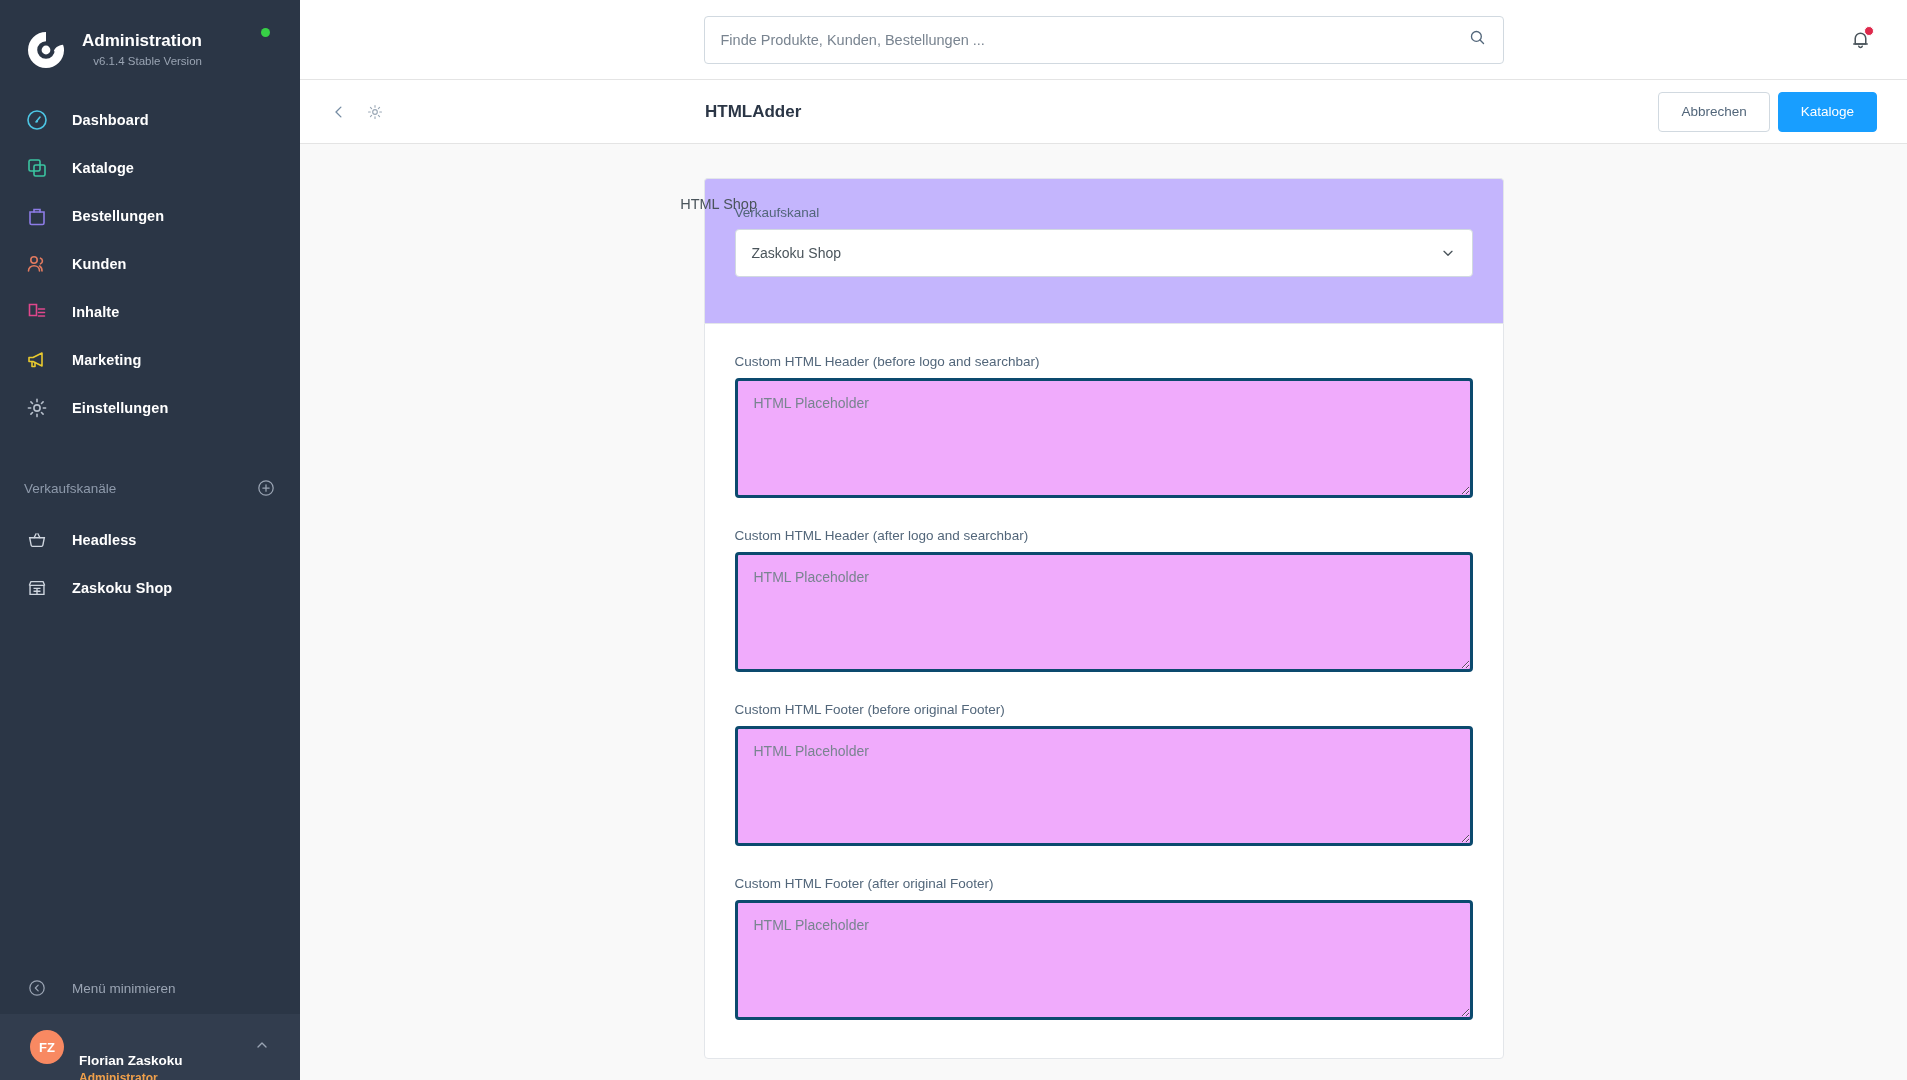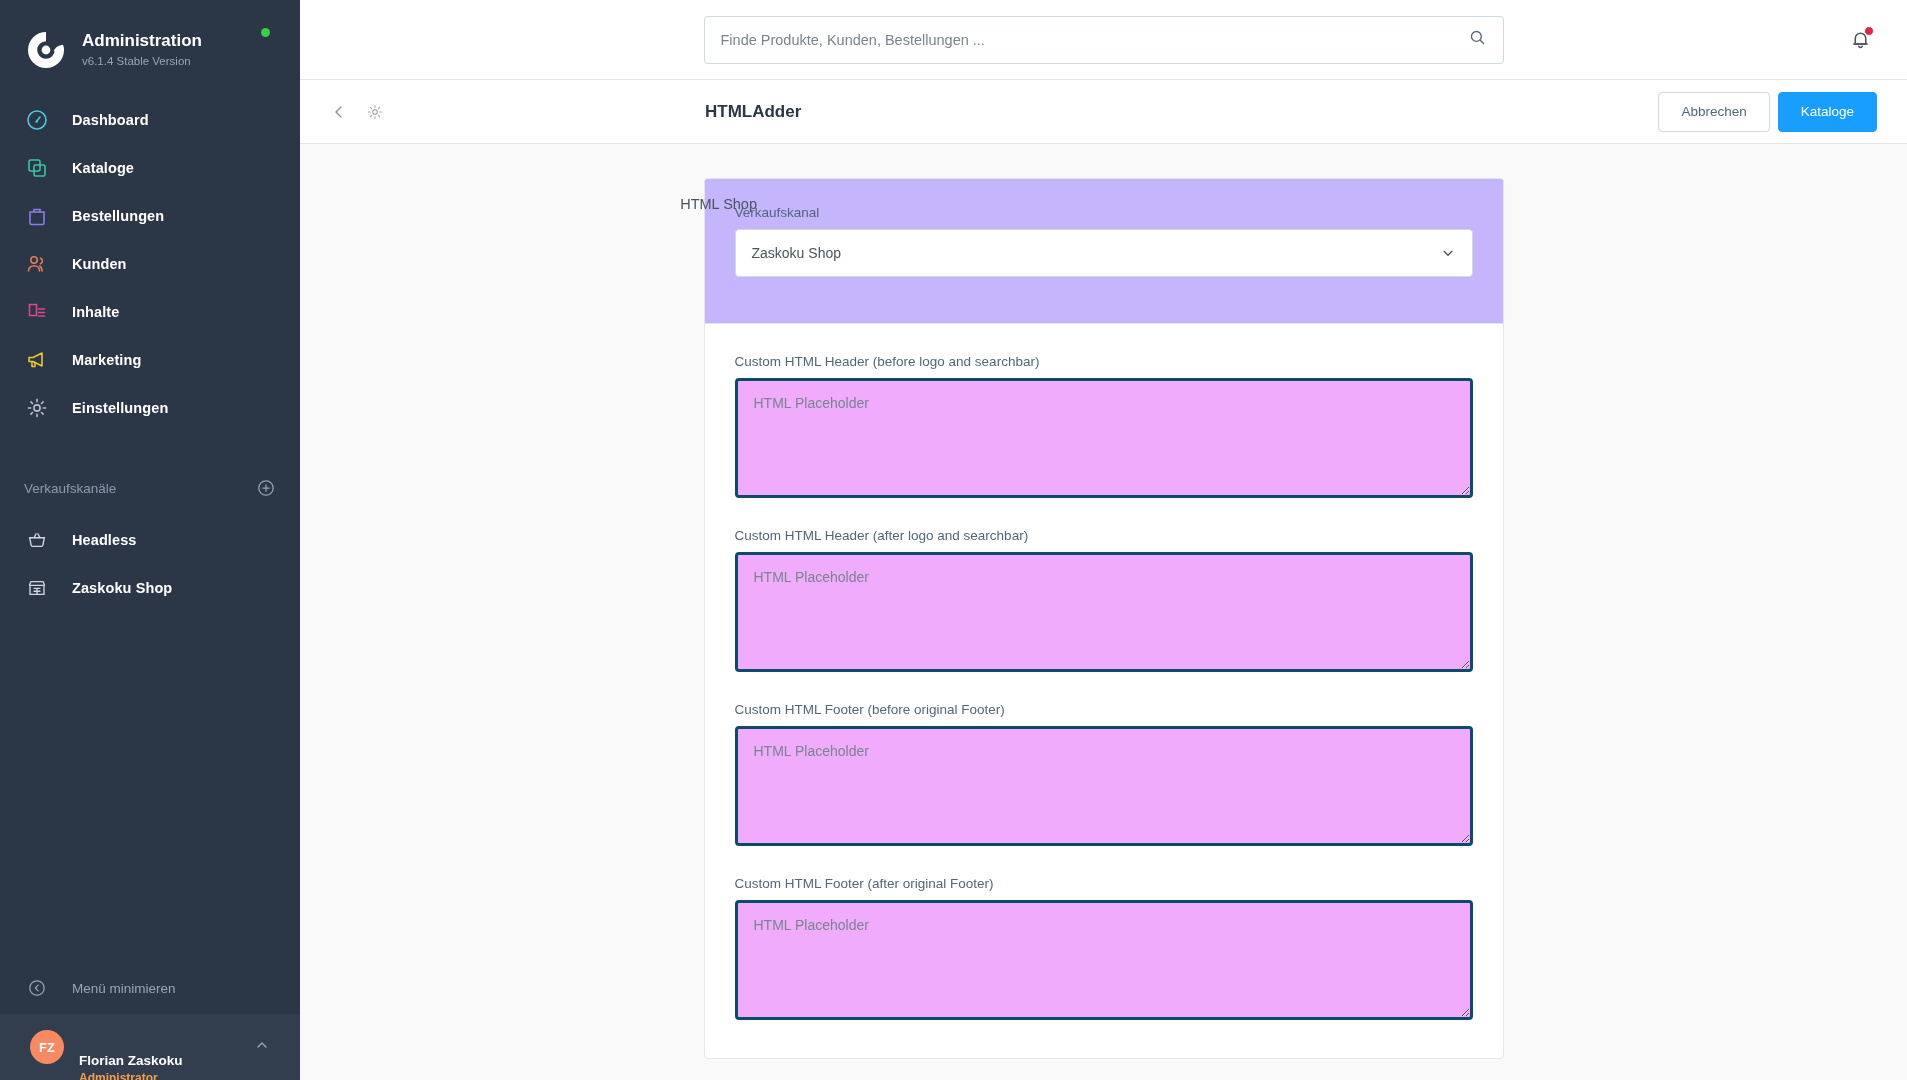--- a/index.html
+++ b/index.html
@@ -17,21 +17,21 @@
     background: #2b3646;
     display: flex; flex-direction: column;
     flex-shrink: 0; position: relative;
   }
   .brand {
     display: flex; align-items: center;
     padding: 22px 24px 0 24px;
     height: 78px; position: relative;
   }
   .brand-logo { width: 44px; height: 44px; flex-shrink: 0; }
-  .brand-text { margin-left: 14px; }
+  .brand-text { margin-left: 14px; text-align: right; }
   .brand-title { color: #fff; font-size: 17px; font-weight: bold; line-height: 20px; }
   .brand-version { color: #9aa4b3; font-size: 11.5px; line-height: 16px; margin-top: 2px; }
   .brand-dot {
     position: absolute; right: 30px; top: 28px;
     width: 9px; height: 9px; border-radius: 50%;
     background: #37d046;
   }
 
   .nav { margin-top: 18px; }
   .nav-item {

